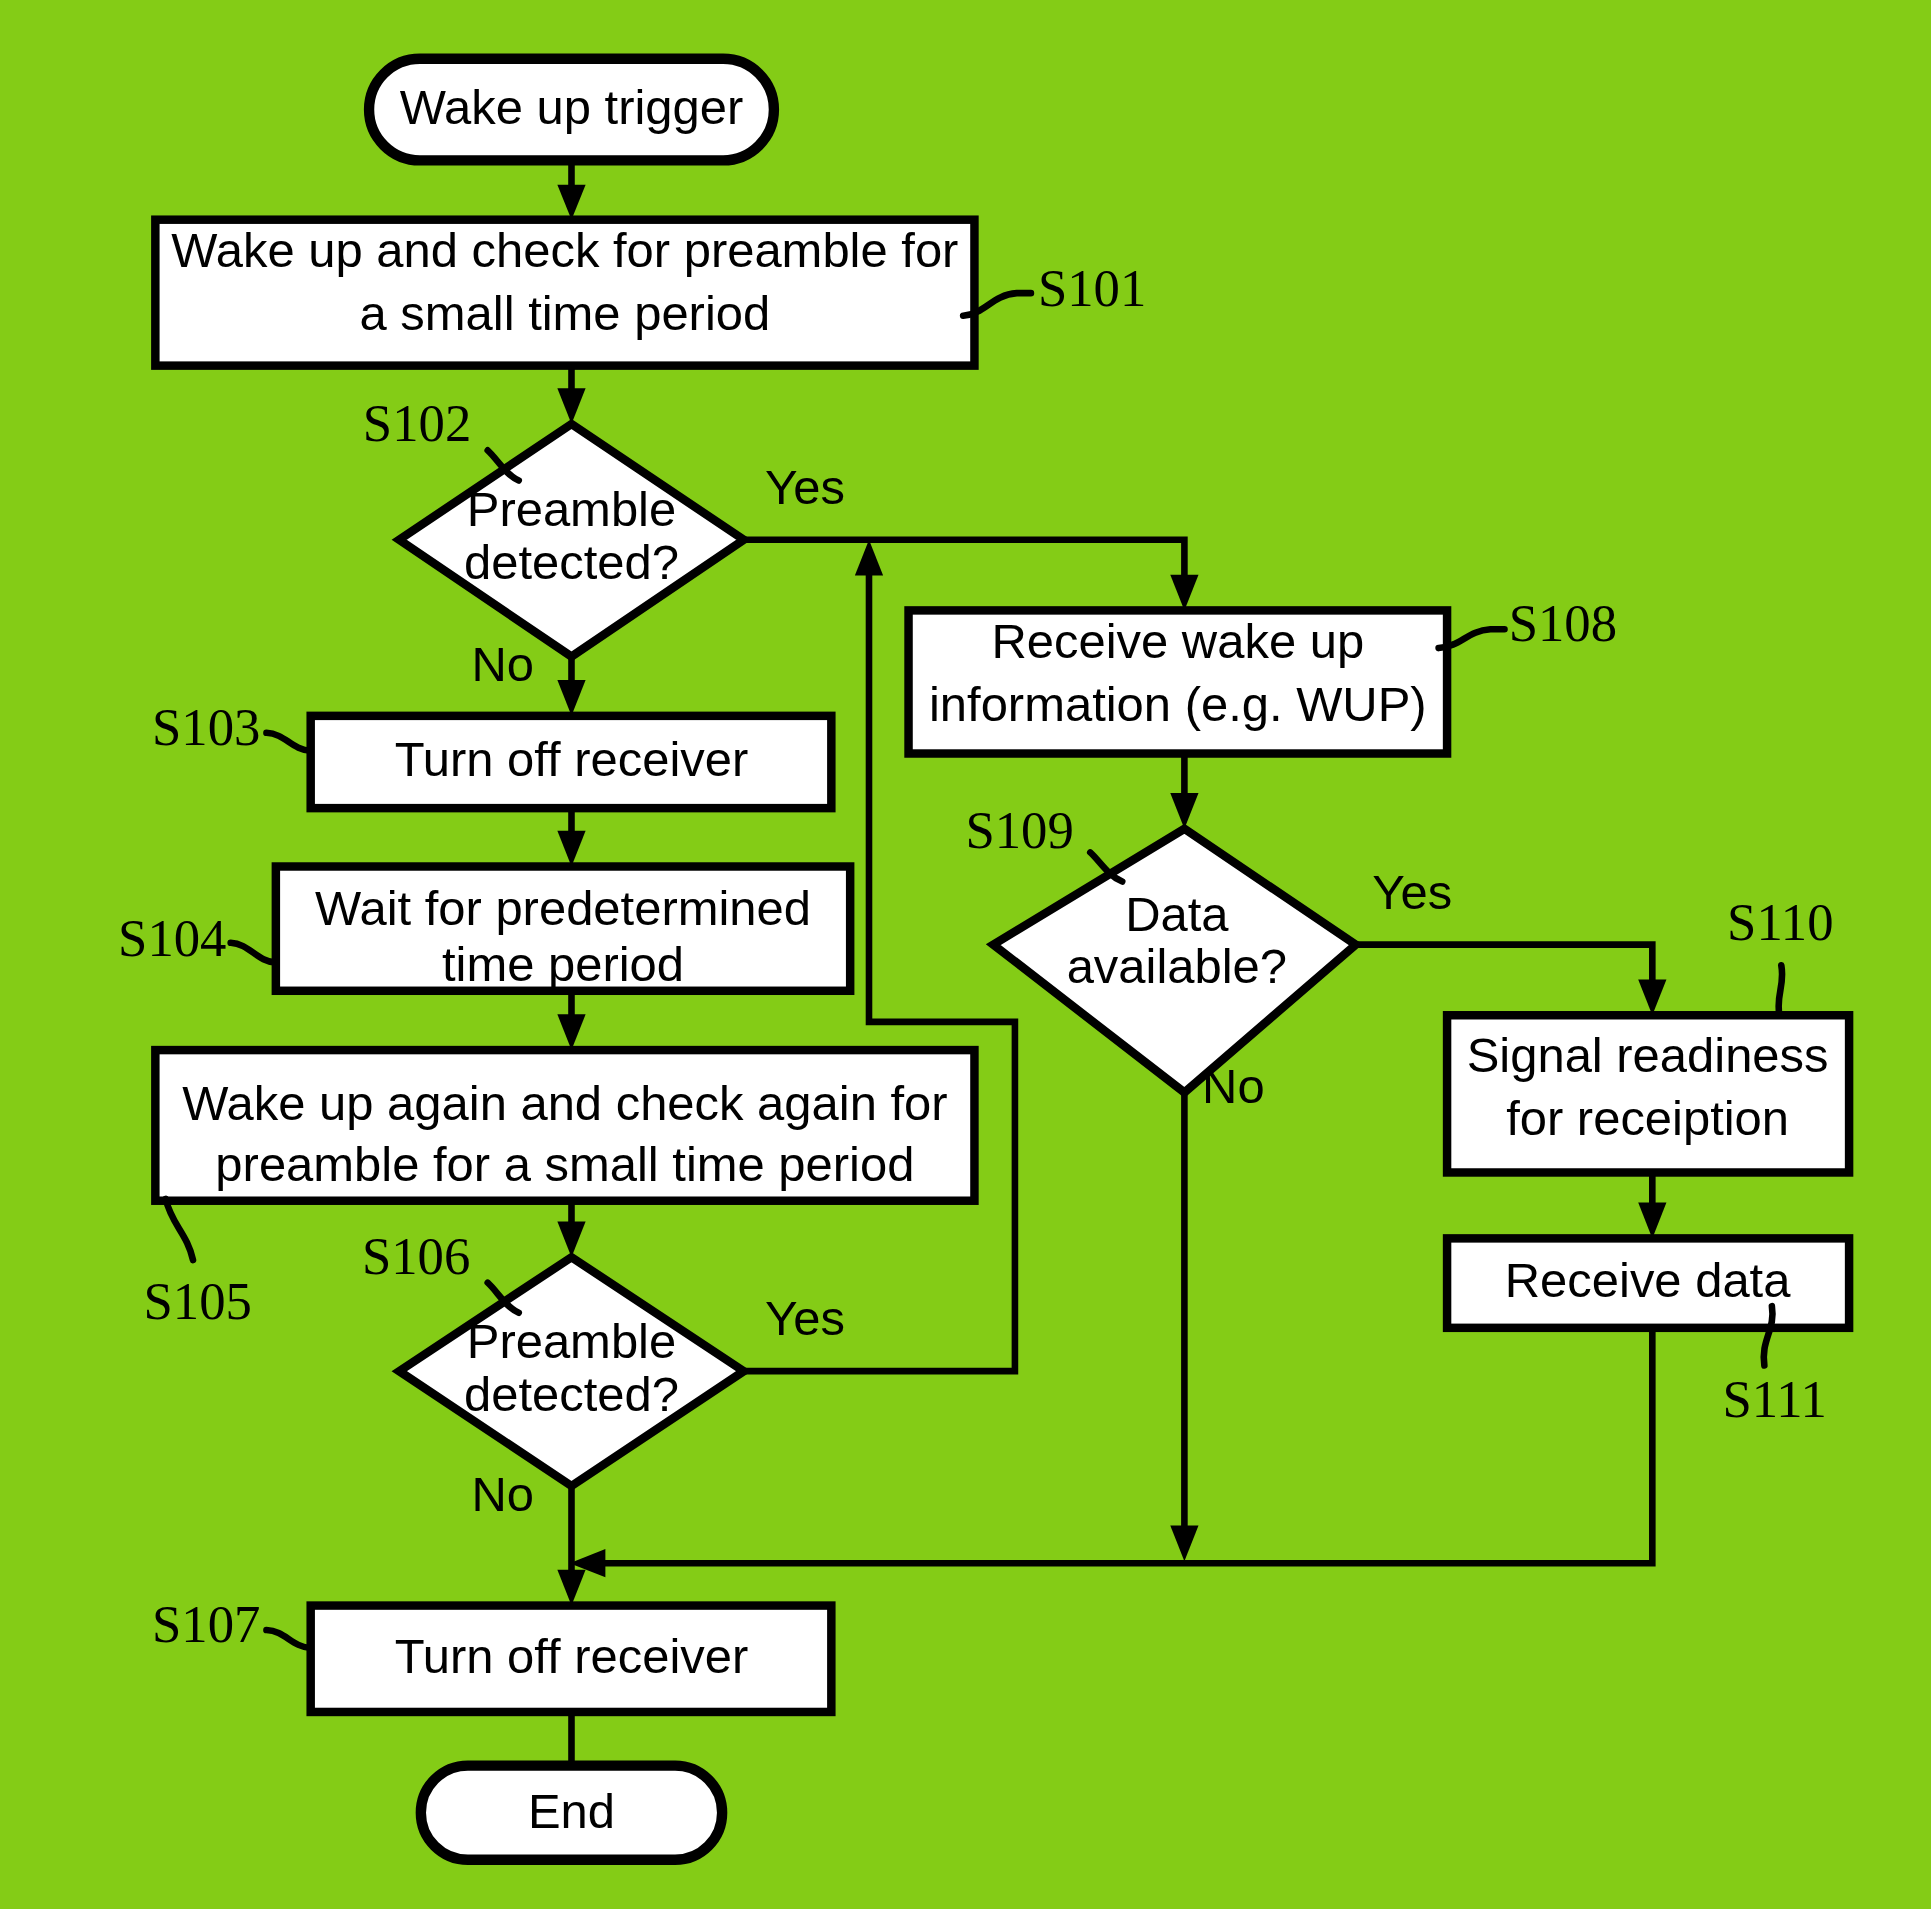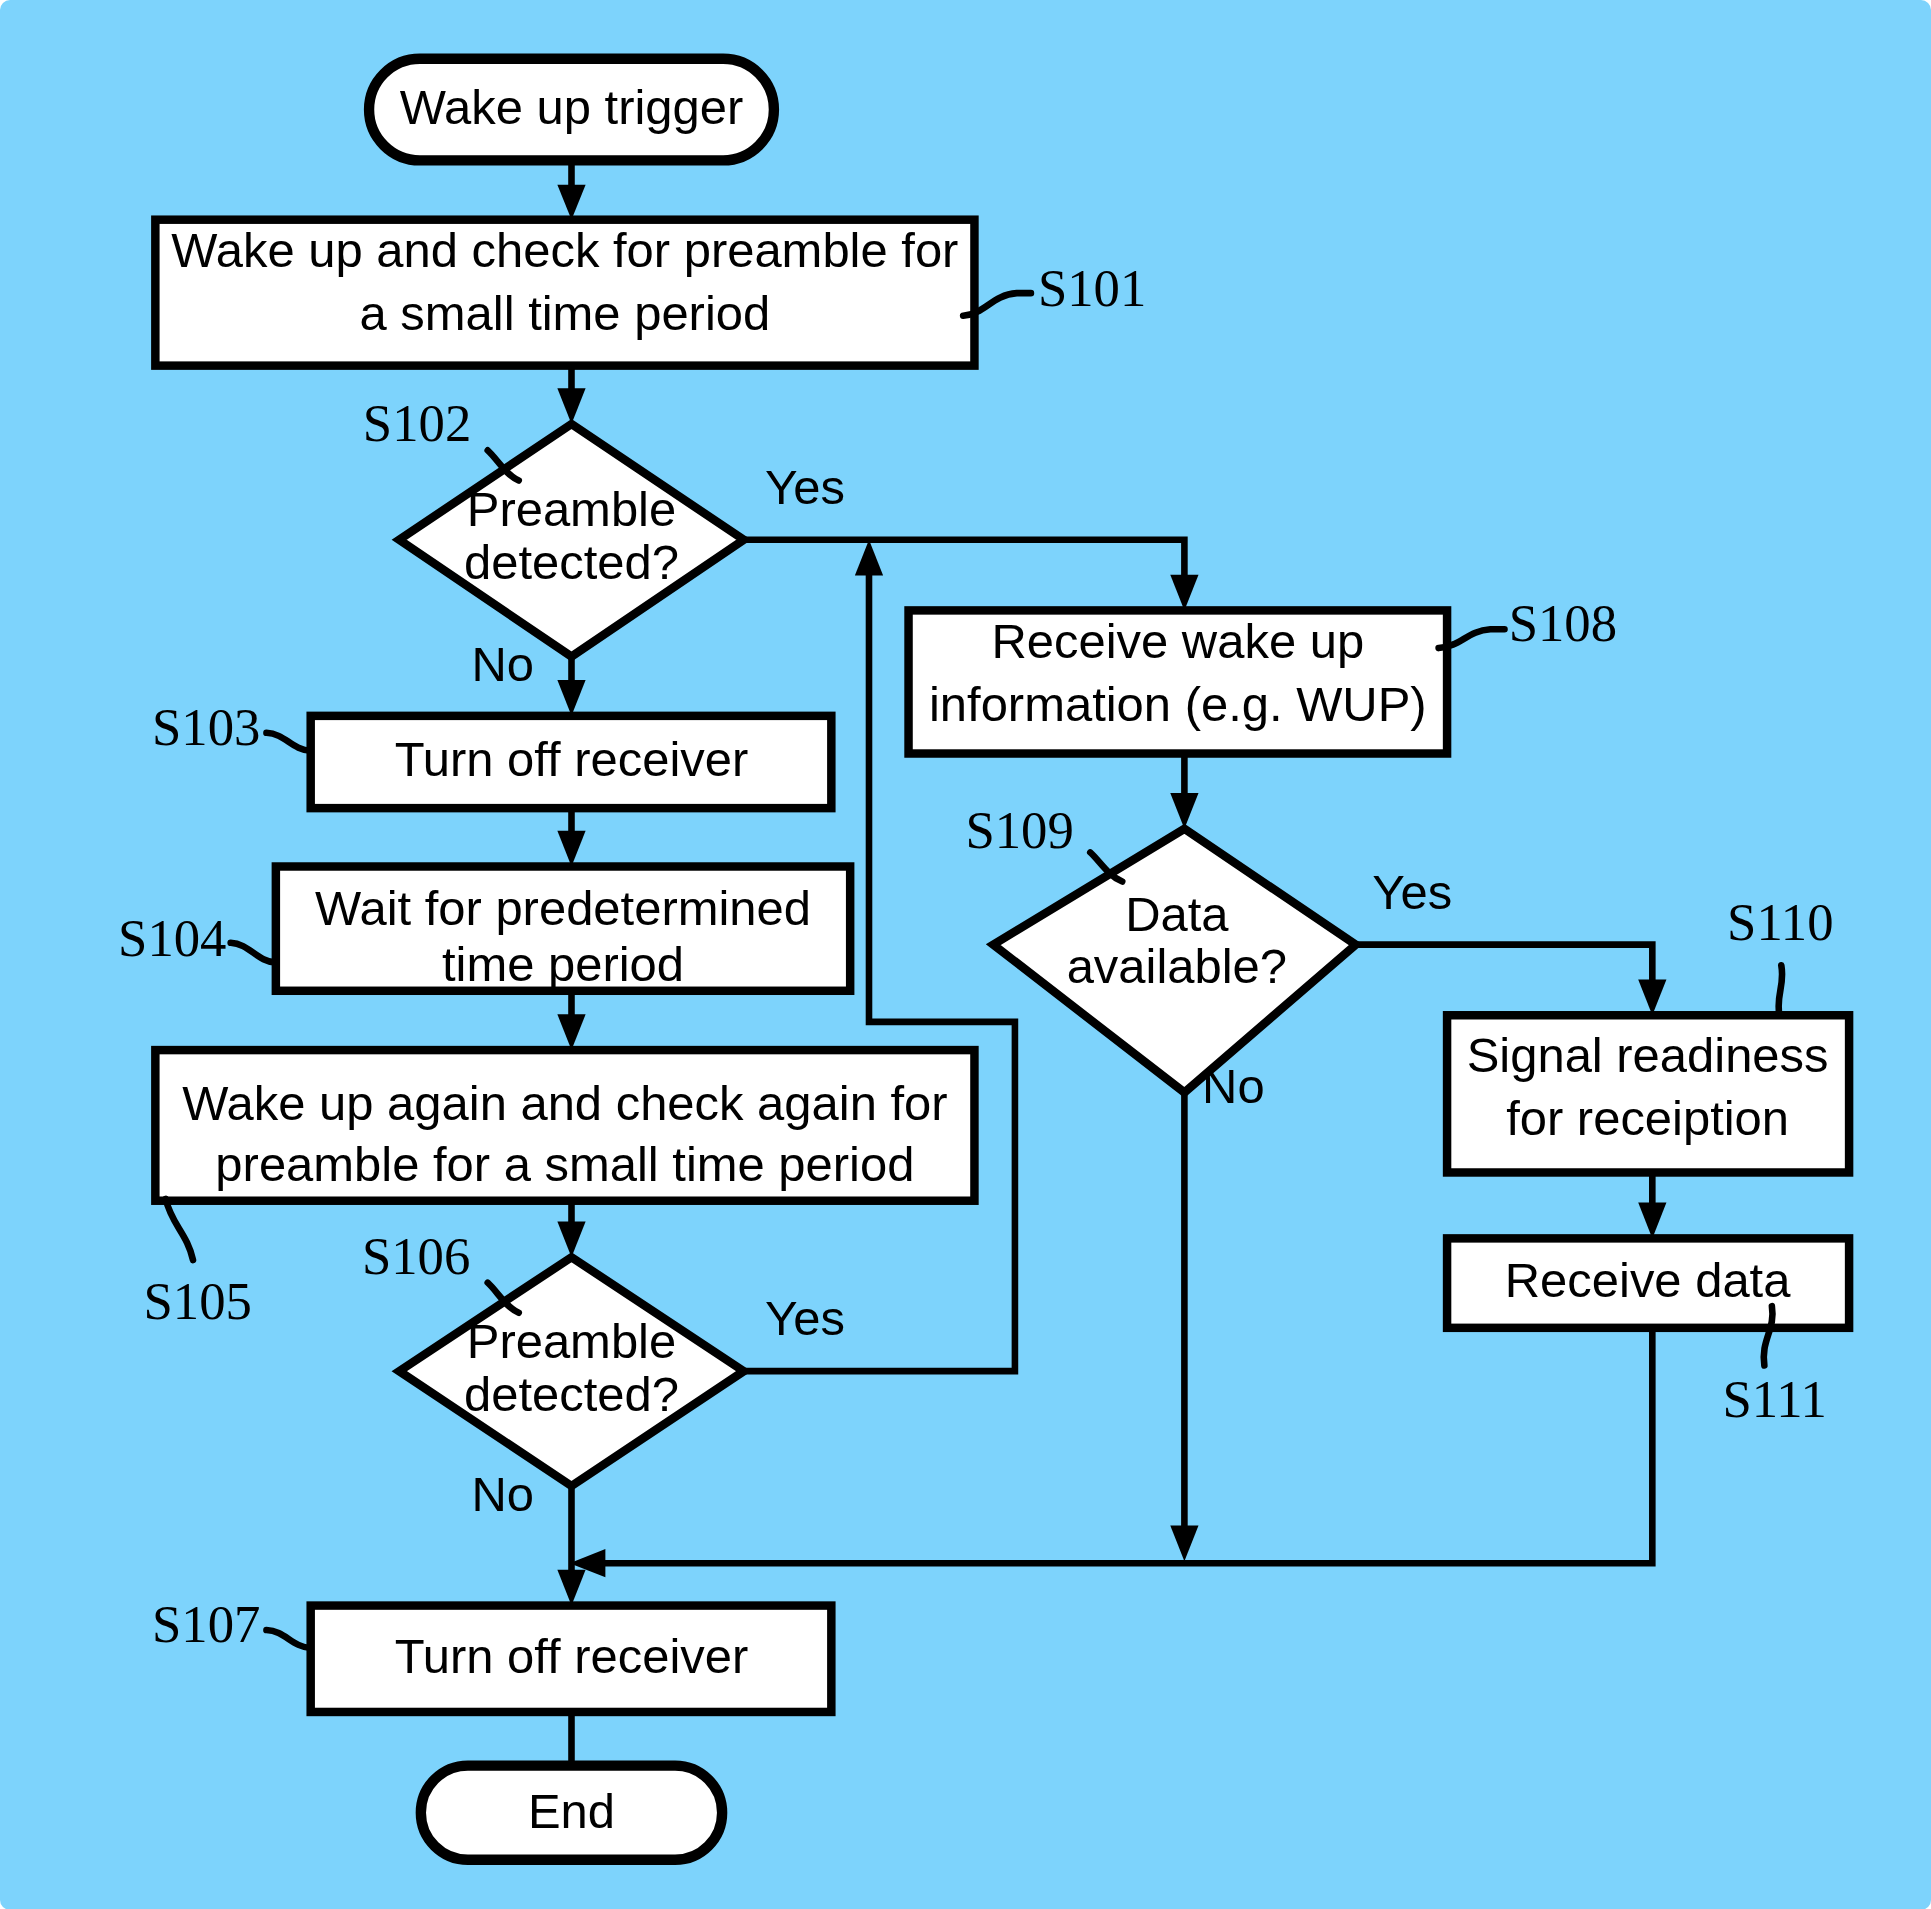--- a/index.html
+++ b/index.html
@@ -10,22 +10,21 @@
   body {
     width: 1931px;
     height: 1910px;
     font-family: "Liberation Sans", sans-serif;
     overflow: hidden;
   }
   #flow-root {
     position: relative;
     width: 1931px;
     height: 1910px;
-    background: #7dd3fc;
-    border-radius: 10px;
+    background: #84cc16;
   }
   svg#flowchart {
     display: block;
     width: 1931px;
     height: 1910px;
   }
   .shape {
     fill: #ffffff;
     stroke: #000000;
     stroke-width: 9;

